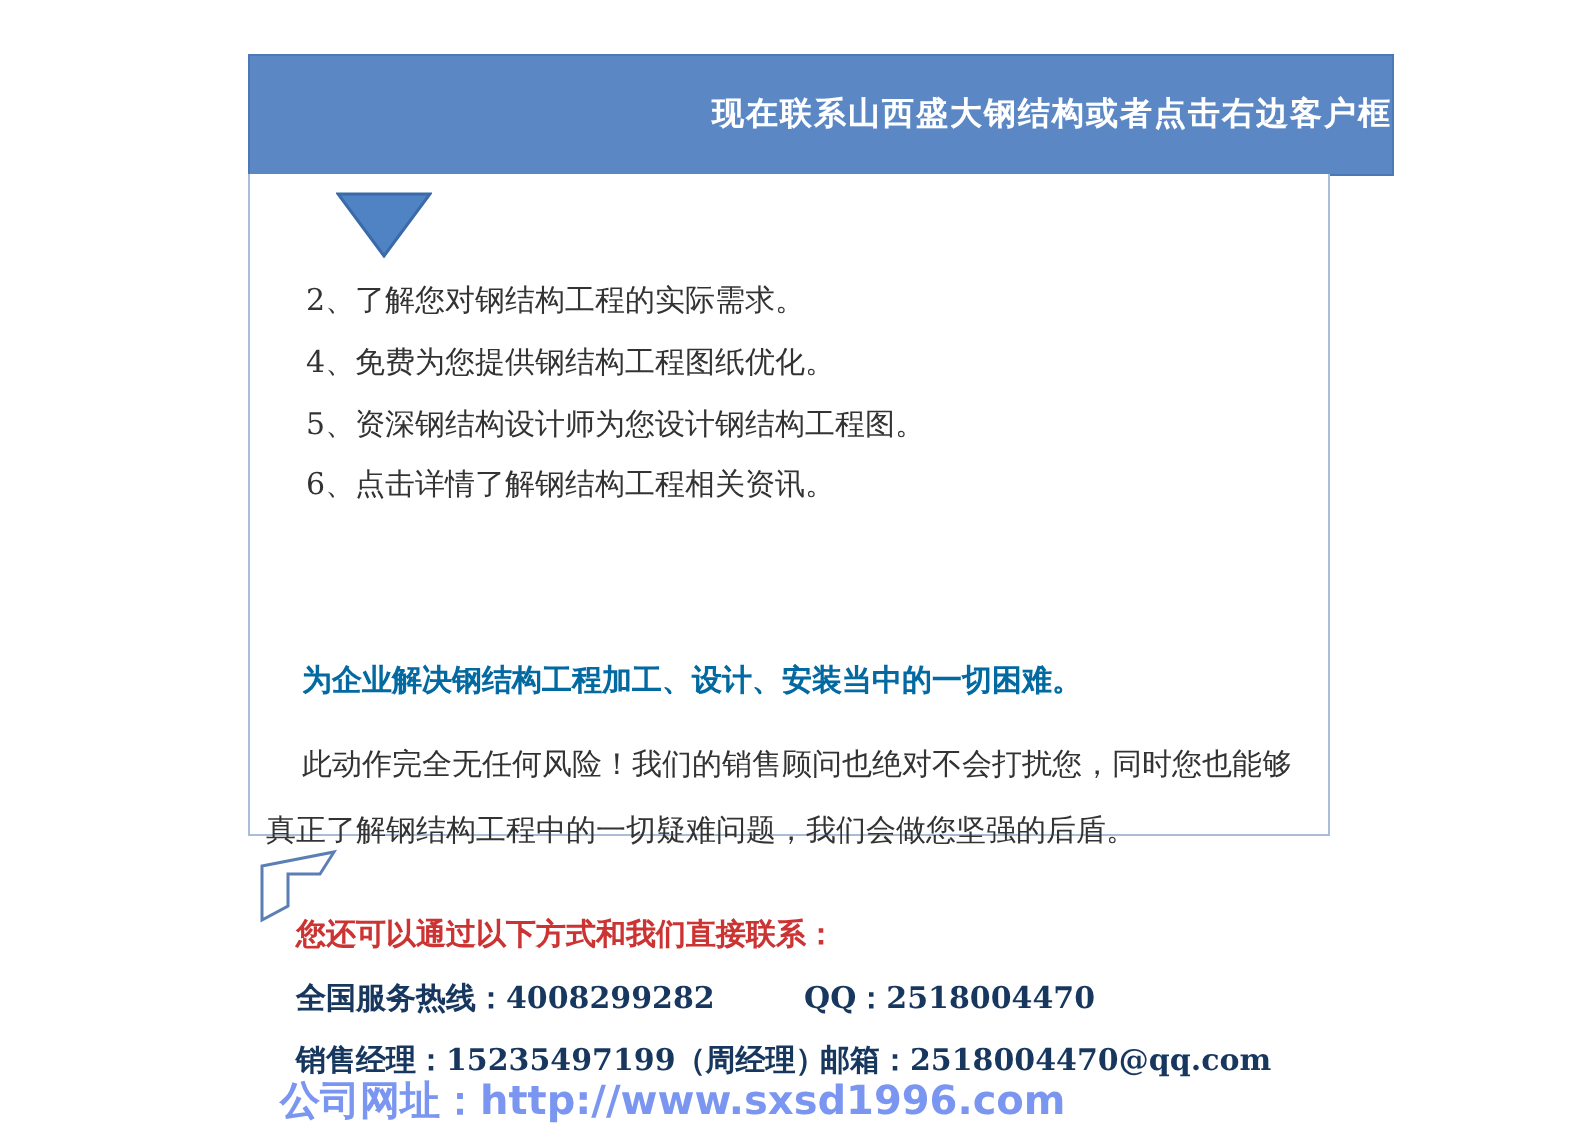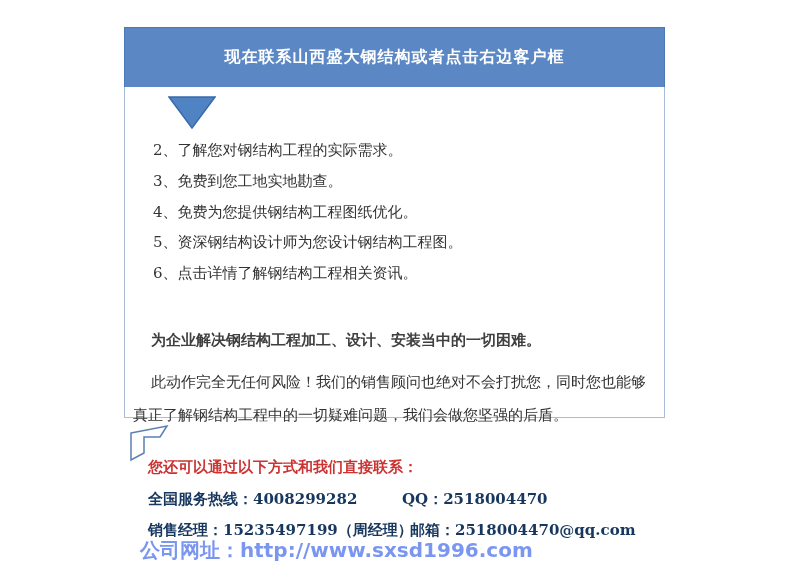--- a/index.html
+++ b/index.html
@@ -14,21 +14,22 @@
 
   
   .banner {
     position: absolute;
     left: 124px; top: 27px;
     width: 539px; height: 59px;
     background: #5b88c5;
     border: 1px solid #4a79b6;
     display: flex;
     align-items: center;
-    justify-content: center;
+    justify-content: flex-end;
+    padding-left: 32px;
   }
   .banner-title {
     color: #ffffff;
     font-size: 16px;
     font-weight: bold;
     letter-spacing: 1px;
     font-family: "DejaVu Serif", "Liberation Serif", serif;
   }
 
   
@@ -60,21 +61,21 @@
   .lower {
     position: absolute;
     left: 8px; top: 238px;
     width: 524px;
     font-family: "DejaVu Serif", "Liberation Serif", serif;
   }
   .bold-line {
     text-indent: 18px;
     font-weight: bold;
     font-size: 15px;
-    color: #404040;
+    color: #0369a1;
     line-height: 31px;
     white-space: nowrap;
   }
   .closing-paragraph {
     margin-top: 10px;
     text-indent: 18px;
     font-size: 15px;
     color: #333333;
     line-height: 32.5px;
   }
@@ -131,21 +132,20 @@
   </div>
 
   <div class="content-box">
 
     <svg class="down-triangle" viewBox="0 0 48 33">
       <polygon points="1,1 47,1 24,32" fill="#4f83c4" stroke="#3a6aa8" stroke-width="1.5"></polygon>
     </svg>
 
     <div class="steps">
       <div class="step">2、了解您对钢结构工程的实际需求。</div>
-      <div class="step">3、免费到您工地实地勘查。</div>
       <div class="step">4、免费为您提供钢结构工程图纸优化。</div>
       <div class="step">5、资深钢结构设计师为您设计钢结构工程图。</div>
       <div class="step">6、点击详情了解钢结构工程相关资讯。</div>
     </div>
 
     <div class="lower">
       <div class="bold-line">为企业解决钢结构工程加工、设计、安装当中的一切困难。</div>
       <div class="closing-paragraph">此动作完全无任何风险！我们的销售顾问也绝对不会打扰您，同时您也能够真正了解钢结构工程中的一切疑难问题，我们会做您坚强的后盾。</div>
     </div>
   </div>

